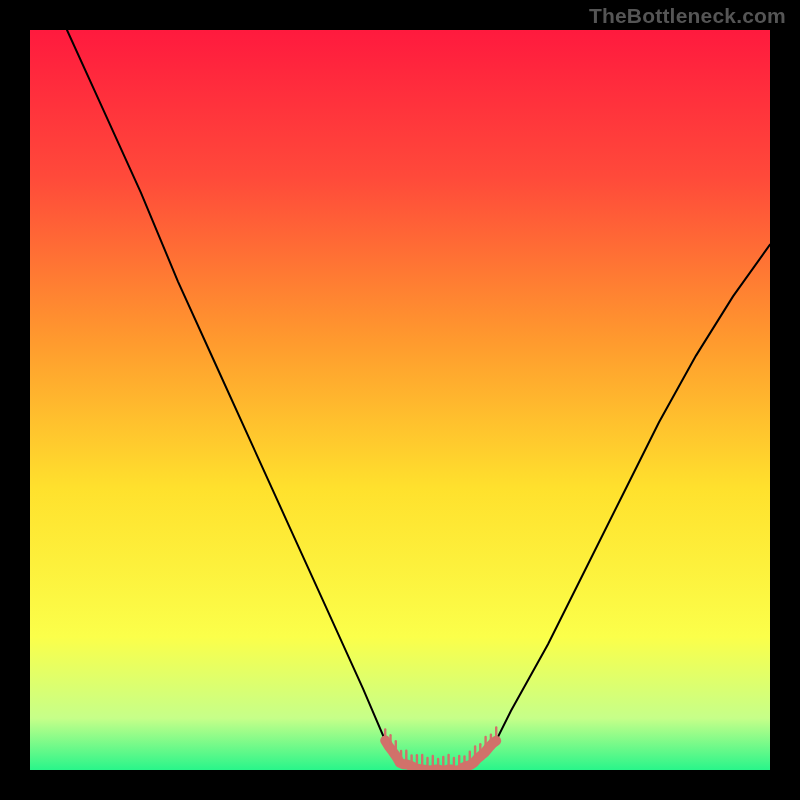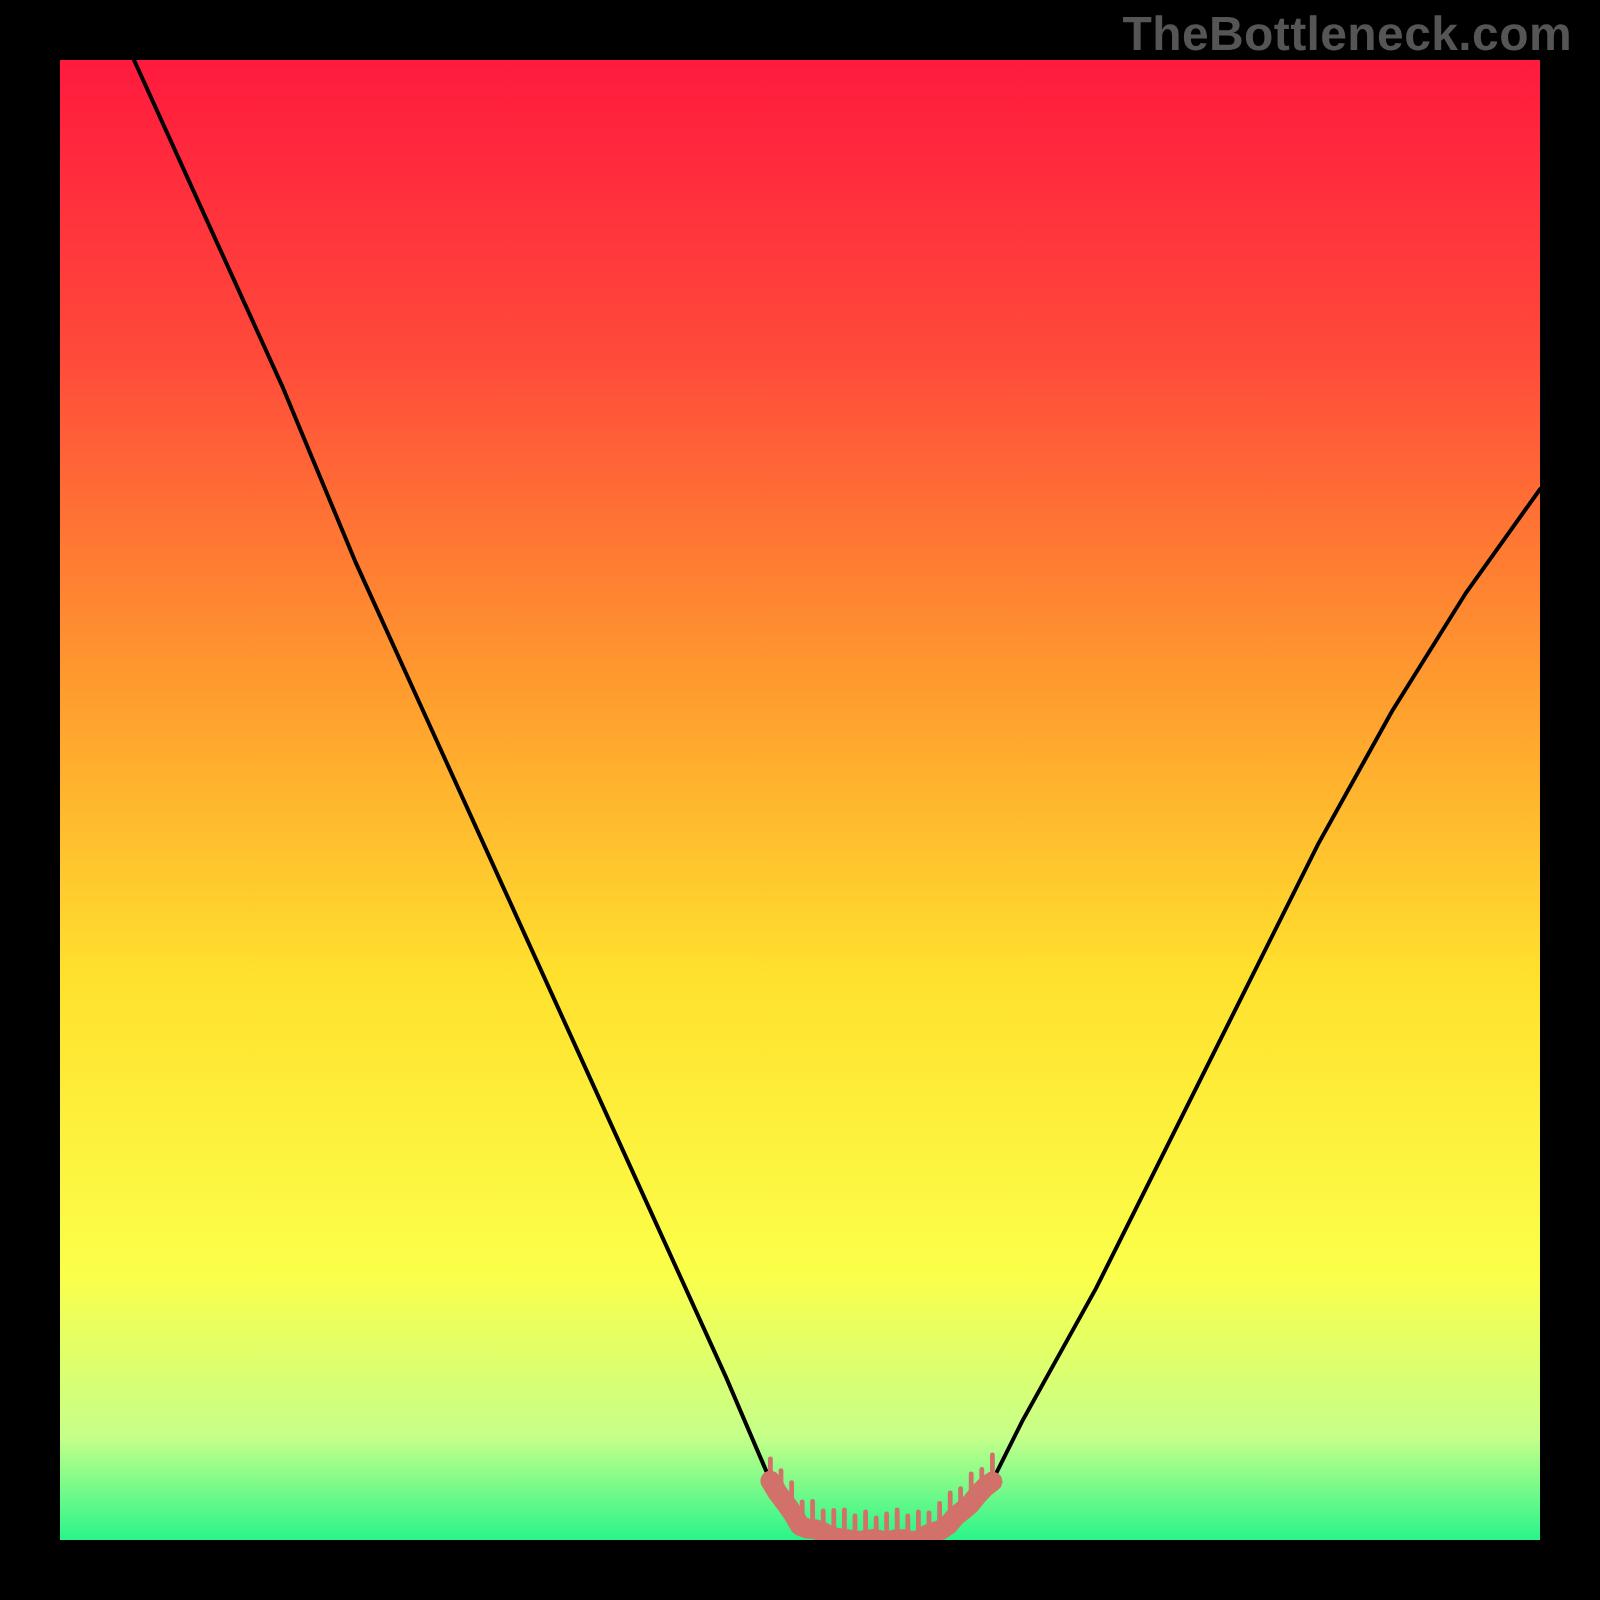--- a/index.html
+++ b/index.html
@@ -15,21 +15,21 @@
     position: relative;
     width: 800px;
     height: 800px;
     background: #000;
   }
   .watermark {
     position: absolute;
     top: 4px;
     right: 14px;
     color: #555;
-    font-size: 24px;
+    font-size: 21px;
     font-weight: 600;
     letter-spacing: 0.2px;
     z-index: 4;
   }
   .plot {
     position: absolute;
     left: 30px;
     top: 30px;
     width: 740px;
     height: 740px;

